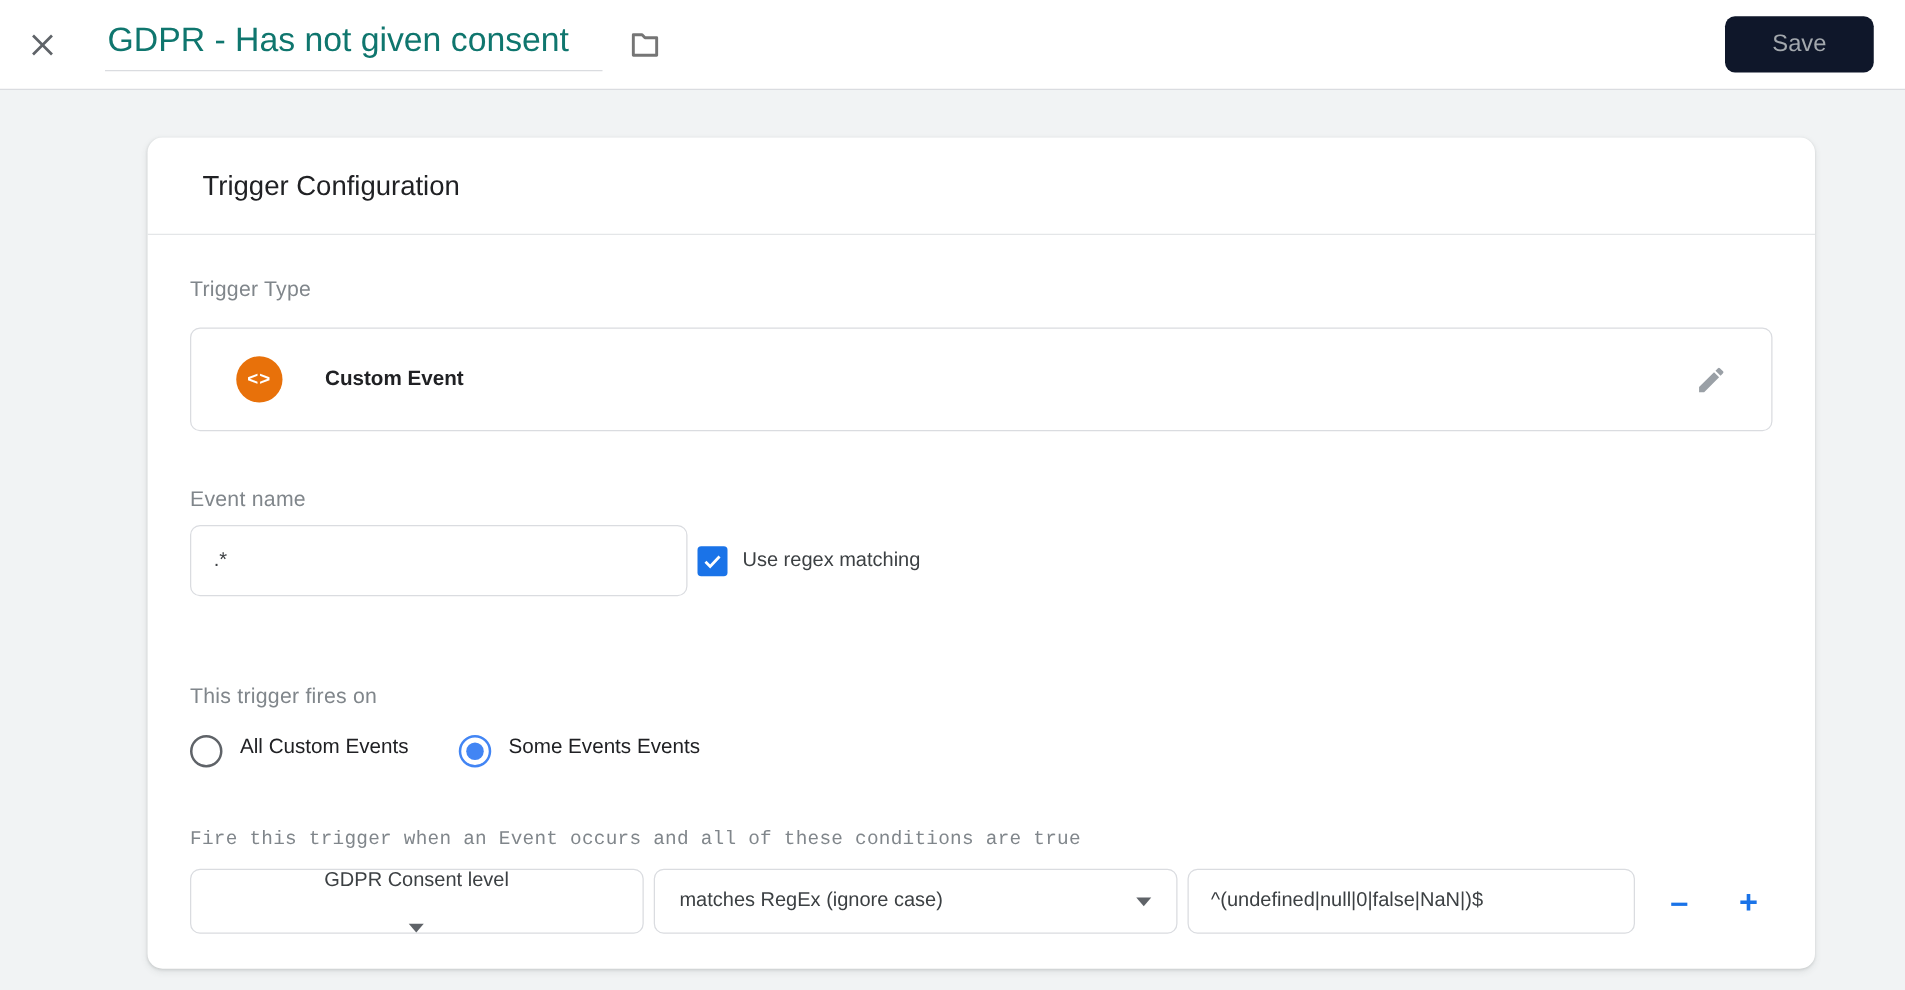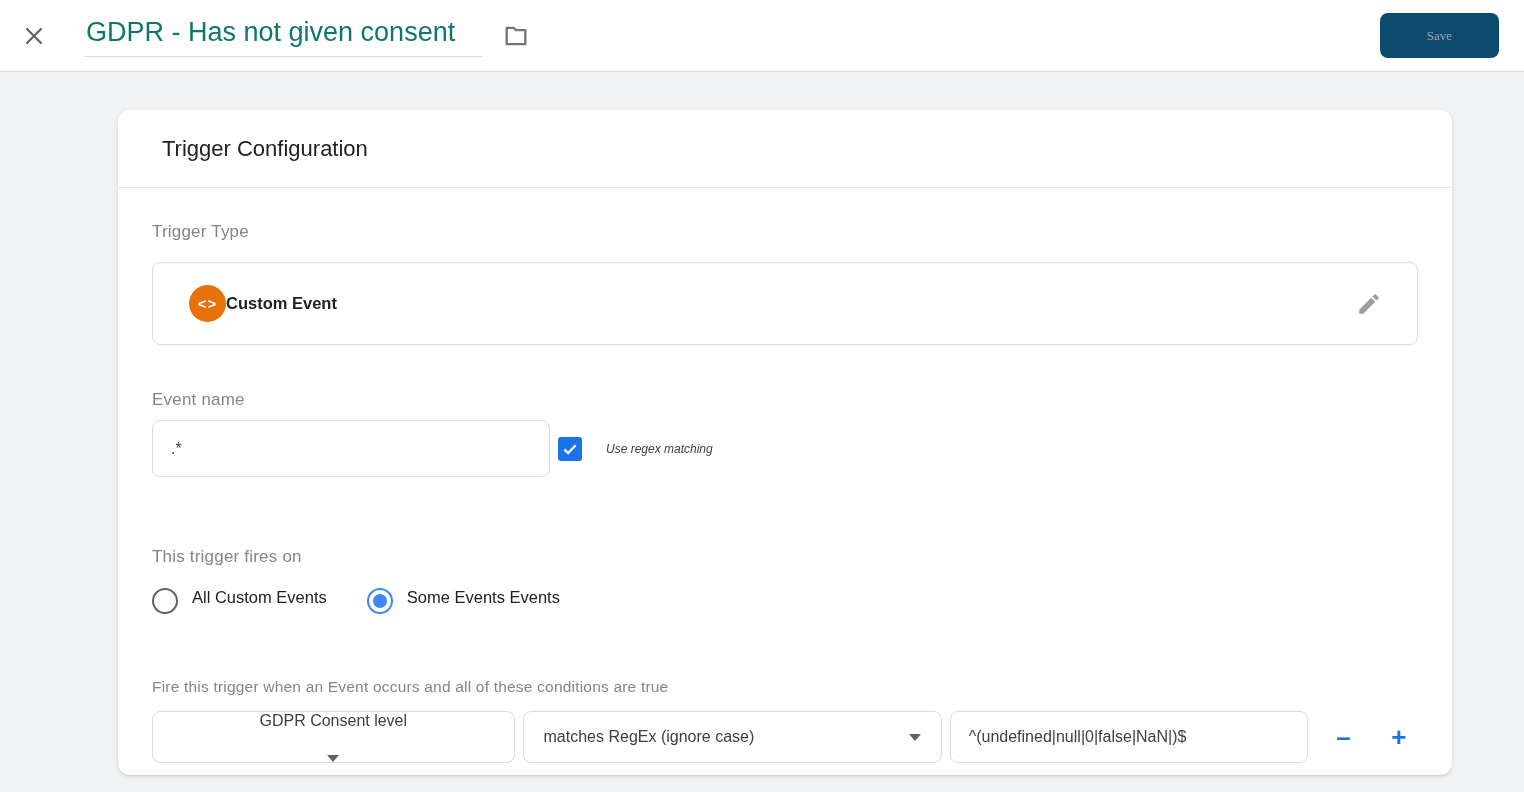--- a/index.html
+++ b/index.html
@@ -42,25 +42,25 @@
     margin-left: 16px;
     width: 36px; height: 36px;
     display: flex; align-items: center; justify-content: center;
     cursor: pointer;
     flex: 0 0 auto;
   }
   .topbar-spacer { flex: 1; }
   .save-btn {
     margin-right: 25px;
     width: 119px; height: 45px;
-    background: #0c4a6e;
+    background: #0f172a;
     border: none;
     border-radius: 8px;
-    font-family: Liberation Serif, serif;
-    font-size: 13px;
+    font-family: Liberation Sans, sans-serif;
+    font-size: 19px;
     color: #a3a8ad;
     cursor: default;
   }
 
   
   .main { height: 720px; padding-top: 38px; }
   .card {
     margin-left: 118px;
     width: 1334px;
     height: 665px;
@@ -100,20 +100,21 @@
     border-radius: 50%;
     background: #e8710a;
     color: #ffffff;
     display: flex; align-items: center; justify-content: center;
     font-size: 15px;
     font-weight: bold;
     letter-spacing: 1px;
     flex: 0 0 auto;
   }
   .trigger-type-name {
+    margin-left: 34px;
     font-size: 16.5px;
     font-weight: bold;
     color: #202124;
   }
   .tt-spacer { flex: 1; }
   .edit-btn {
     width: 40px; height: 40px;
     display: flex; align-items: center; justify-content: center;
     cursor: pointer;
   }
@@ -143,24 +144,23 @@
     cursor: pointer;
   }
   .checkbox {
     width: 24px; height: 24px;
     border-radius: 3px;
     background: #1a73e8;
     display: flex; align-items: center; justify-content: center;
     flex: 0 0 auto;
   }
   .checkbox-label {
-    margin-left: 24px;
-    font-size: 12px;
+    margin-left: 12px;
+    font-size: 16px;
     color: #3c4043;
-    font-style: italic;
   }
 
   
   .label-fires-on { margin-top: 70px; }
   .radio-row {
     margin-top: 21px;
     display: flex;
     align-items: center;
   }
   .radio-option { display: flex; align-items: flex-start; cursor: pointer; }
@@ -180,21 +180,21 @@
     background: transparent;
   }
   .radio-option.selected .radio-dot { background: #4285f4; }
   .radio-label {
     margin-left: 14px;
     font-size: 16.5px;
     color: #202124;
   }
 
   
-  .label-conditions { margin-top: 64px; font-size: 15.5px; }
+  .label-conditions { margin-top: 48px; font-size: 15.5px; font-family: Liberation Mono, monospace; }
   .condition-row {
     margin-top: 15px;
     display: flex;
     align-items: center;
   }
   .select-field {
     height: 52px;
     border: 1px solid #dadce0;
     border-radius: 8px;
     background: #fff;

